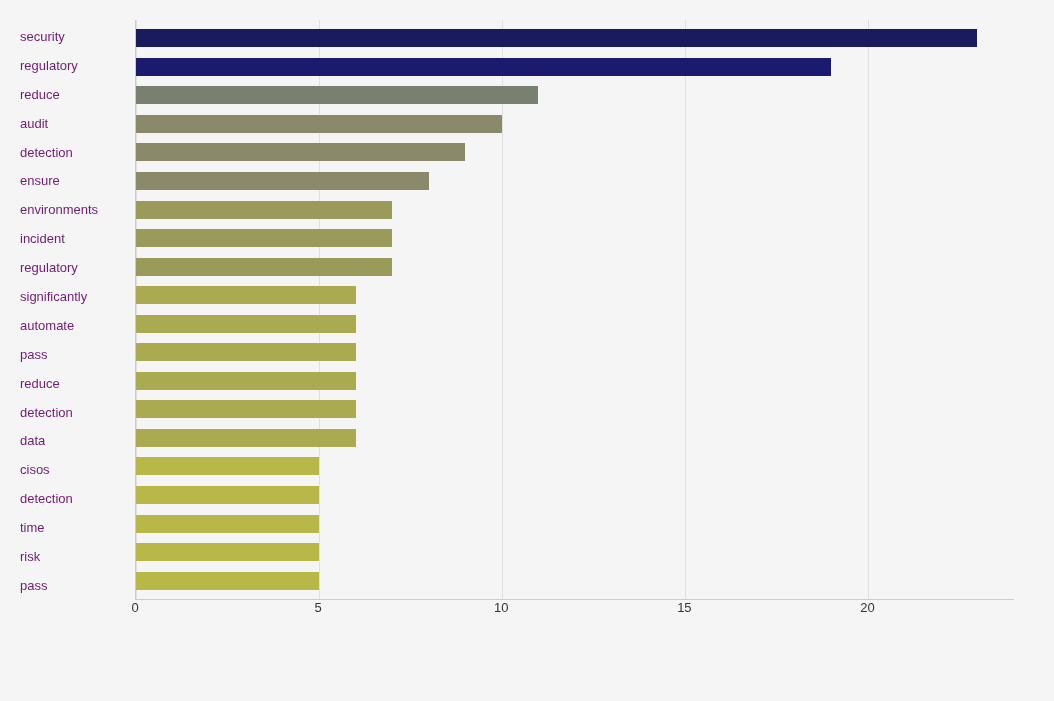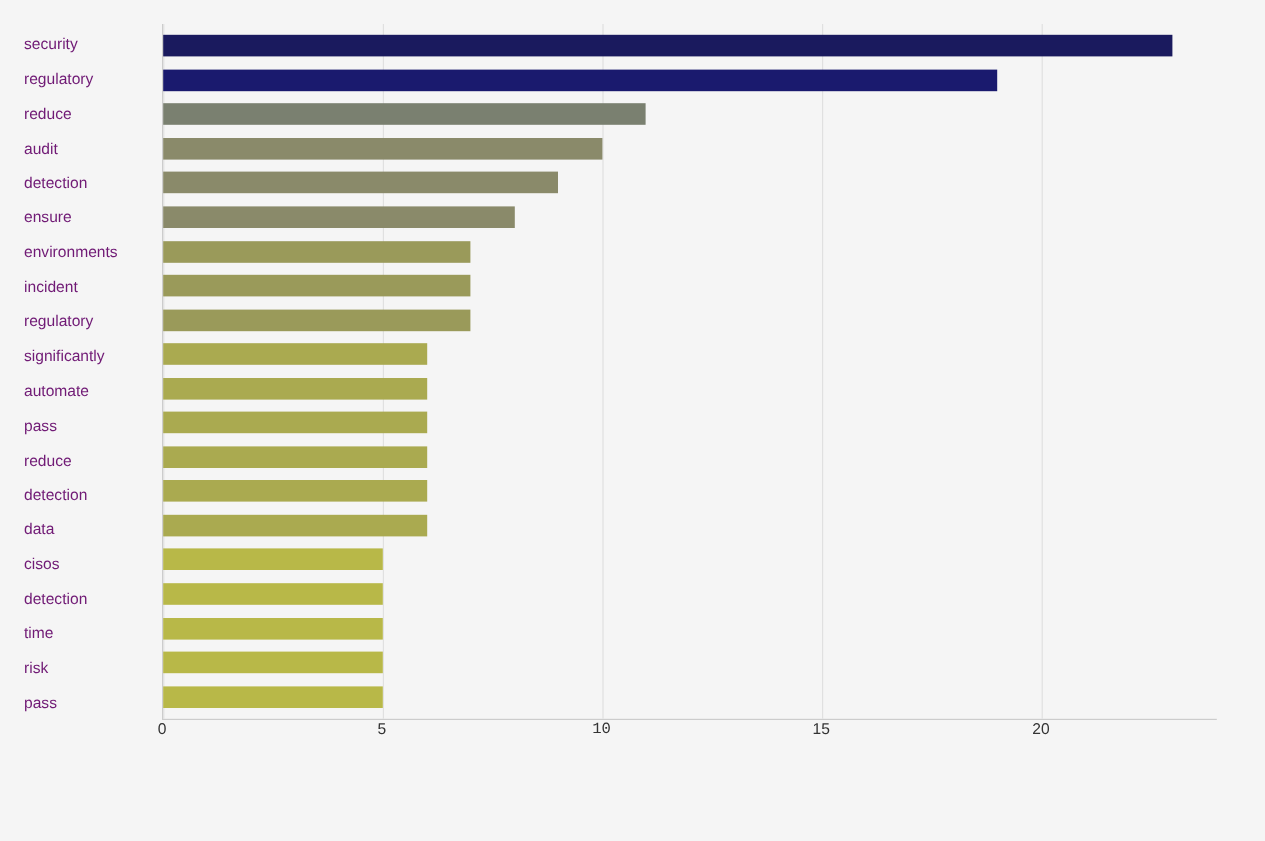--- a/index.html
+++ b/index.html
@@ -186,19 +186,19 @@
         <div class="grid-line" style="left: 41.6667%;"></div>
         <div class="grid-line" style="left: 62.5%;"></div>
         <div class="grid-line" style="left: 83.3333%;"></div>
       </div>
   </div>
 
   <div class="bottom-section">
     <div style="position:relative; height:30px;" id="x-axis-labels-container">
         <div class="x-label-item" style="left: 0%;">0</div>
         <div class="x-label-item" style="left: 20.8333%;">5</div>
-        <div class="x-label-item" style="left: 41.6667%; font-family: Liberation Mono, monospace;">10</div>
+        <div class="x-label-item" style="left: 41.6667%;">10</div>
         <div class="x-label-item" style="left: 62.5%;">15</div>
         <div class="x-label-item" style="left: 83.3333%; text-align: right;">20</div>
       </div>
 
   </div>
 </div>
 
 </body></html>

